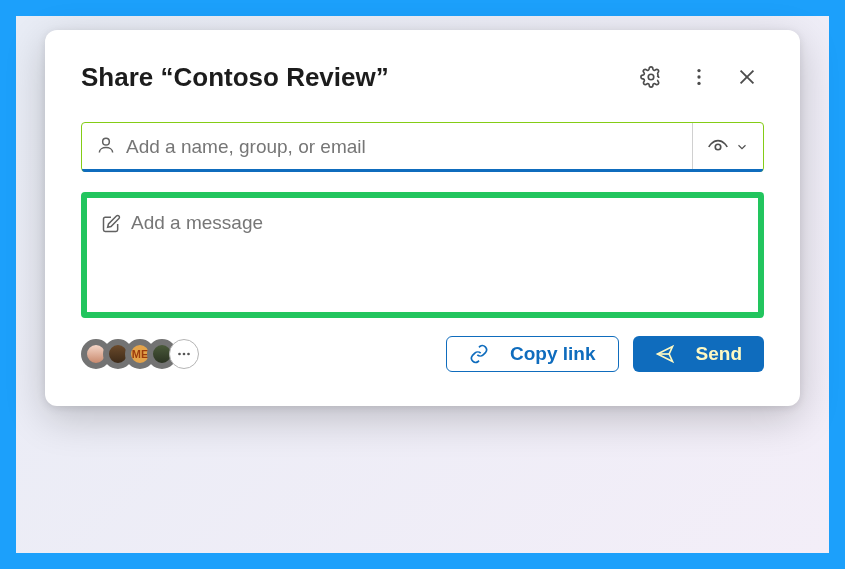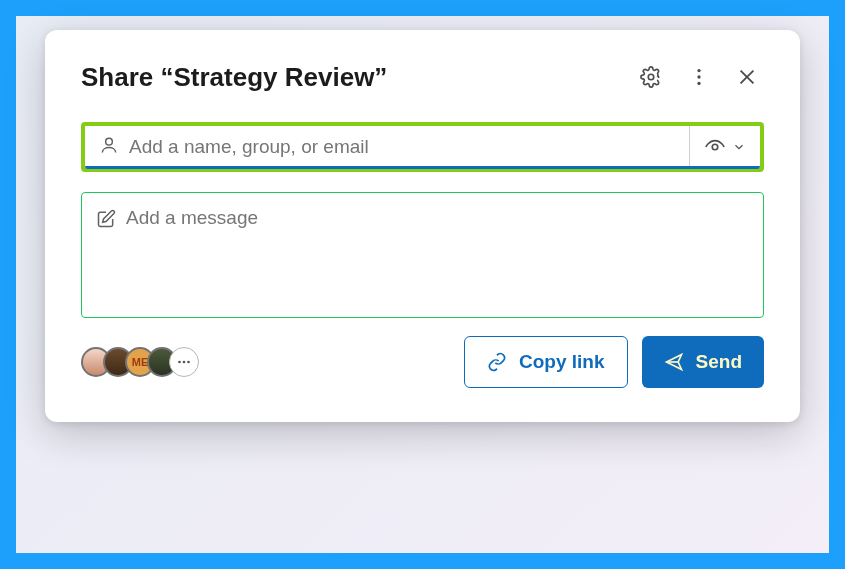--- a/index.html
+++ b/index.html
@@ -45,21 +45,21 @@
     align-items: center;
     justify-content: center;
     color: #4c4c4c;
     margin-left: 14px;
     border-radius: 4px;
     cursor: pointer;
   }
   .recipient-row {
     display: flex;
     align-items: stretch;
-    border: 4px solid #84cc16;
+    border: 1px solid #84cc16;
     border-radius: 4px;
     height: 50px;
     position: relative;
     margin-bottom: 20px;
   }
   .recipient-row::after {
     content: "";
     position: absolute;
     left: 0; right: 0; bottom: -1px;
     height: 3px;
@@ -86,21 +86,21 @@
   .permission-btn {
     display: flex;
     align-items: center;
     gap: 6px;
     padding: 0 14px;
     border-left: 1px solid #d0d0d0;
     cursor: pointer;
     color: #505050;
   }
   .message-box {
-    border: 1px solid #22c55e;
+    border: 6px solid #22c55e;
     border-radius: 4px;
     min-height: 126px;
     padding: 14px;
     display: flex;
     gap: 10px;
     margin-bottom: 18px;
   }
   .message-icon { color: #616161; margin-top: 2px; }
   .message-input {
     border: none;
@@ -123,21 +123,21 @@
   }
   .avatars {
     display: flex;
     align-items: center;
     flex: 1;
   }
   .avatar {
     width: 30px;
     height: 30px;
     border-radius: 50%;
-    border: 2px solid #737373;
+    border: 6px solid #737373;
     margin-left: -8px;
     display: flex;
     align-items: center;
     justify-content: center;
     font-size: 11px;
     font-weight: 700;
     color: #fff;
     cursor: pointer;
     background-size: cover;
     background-position: center;
@@ -146,22 +146,22 @@
   .avatar.more {
     background: #fff;
     border: 1.5px solid #b5b5b5;
     color: #555;
     font-size: 16px;
     letter-spacing: -1px;
   }
   .btn {
     display: flex;
     align-items: center;
-    gap: 12px;
-    height: 52px;
+    gap: 21px;
+    height: 36px;
     padding: 0 22px;
     border-radius: 6px;
     font-size: 19px;
     font-weight: 600;
     cursor: pointer;
     margin-left: 14px;
   }
   .btn-copy {
     background: #fff;
     color: #0f6cbd;
@@ -174,21 +174,21 @@
   }
 </style>
 </head>
 <body>
 
 <div class="bg-inner"></div>
 
 <div class="dialog">
 
   <div class="header-row">
-    <div class="title">Share “Strategy Review”</div>
+    <div class="title">Share “Contoso Review”</div>
     <div class="header-icon">
       <svg width="22" height="22" viewBox="0 0 24 24" fill="none" stroke="currentColor" stroke-width="1.8">
         <circle cx="12" cy="12" r="3"></circle>
         <path d="M19.4 15a1.65 1.65 0 0 0 .33 1.82l.06.06a2 2 0 1 1-2.83 2.83l-.06-.06a1.65 1.65 0 0 0-1.82-.33 1.65 1.65 0 0 0-1 1.51V21a2 2 0 1 1-4 0v-.09a1.65 1.65 0 0 0-1-1.51 1.65 1.65 0 0 0-1.82.33l-.06.06a2 2 0 1 1-2.83-2.83l.06-.06A1.65 1.65 0 0 0 4.6 15a1.65 1.65 0 0 0-1.51-1H3a2 2 0 1 1 0-4h.09a1.65 1.65 0 0 0 1.51-1 1.65 1.65 0 0 0-.33-1.82l-.06-.06a2 2 0 1 1 2.83-2.83l.06.06A1.65 1.65 0 0 0 9 4.6a1.65 1.65 0 0 0 1-1.51V3a2 2 0 1 1 4 0v.09c0 .66.4 1.26 1 1.51a1.65 1.65 0 0 0 1.82-.33l.06-.06a2 2 0 1 1 2.83 2.83l-.06.06A1.65 1.65 0 0 0 19.4 9c.14.34.22.7.22 1.07 0 .37-.08.73-.22 1.07.6.25 1 .85 1 1.51V13a2 2 0 1 1 0 0"></path>
       </svg>
     </div>
     <div class="header-icon">
       <svg width="22" height="22" viewBox="0 0 24 24" fill="currentColor">
         <circle cx="12" cy="5" r="1.8"></circle>
           <circle cx="12" cy="12" r="1.8"></circle>

